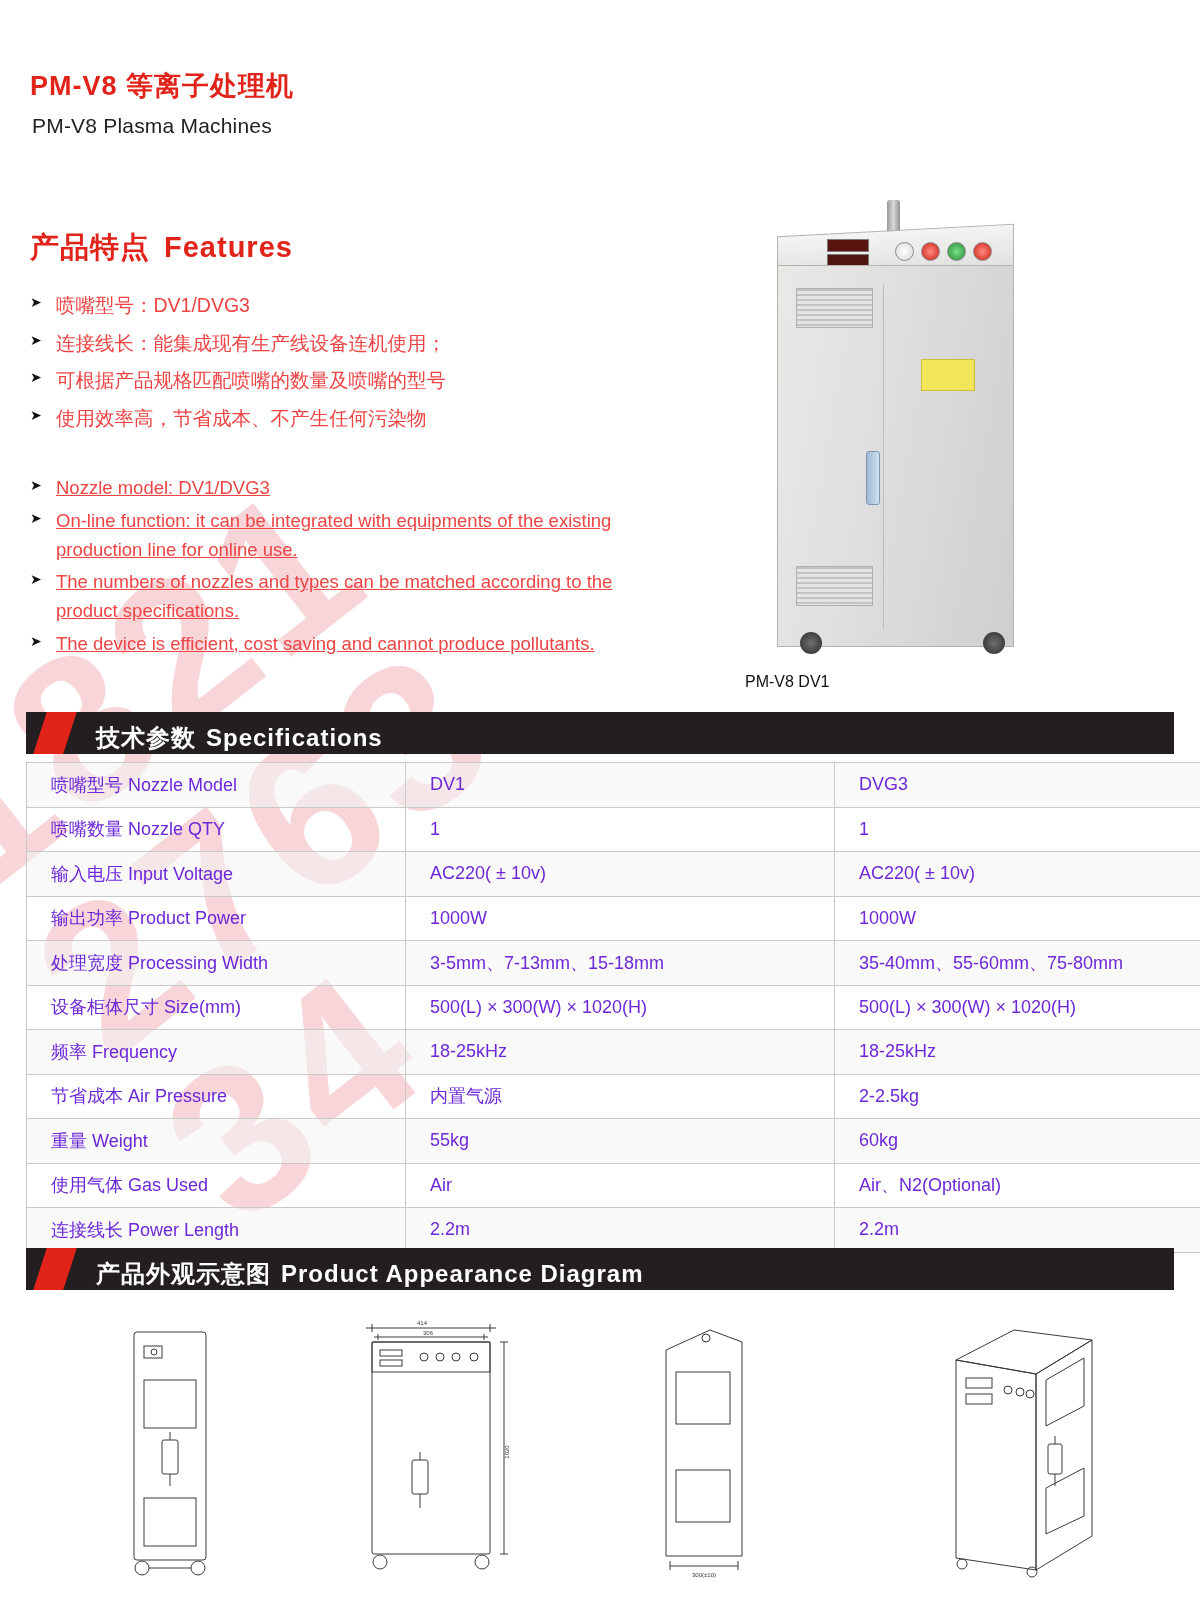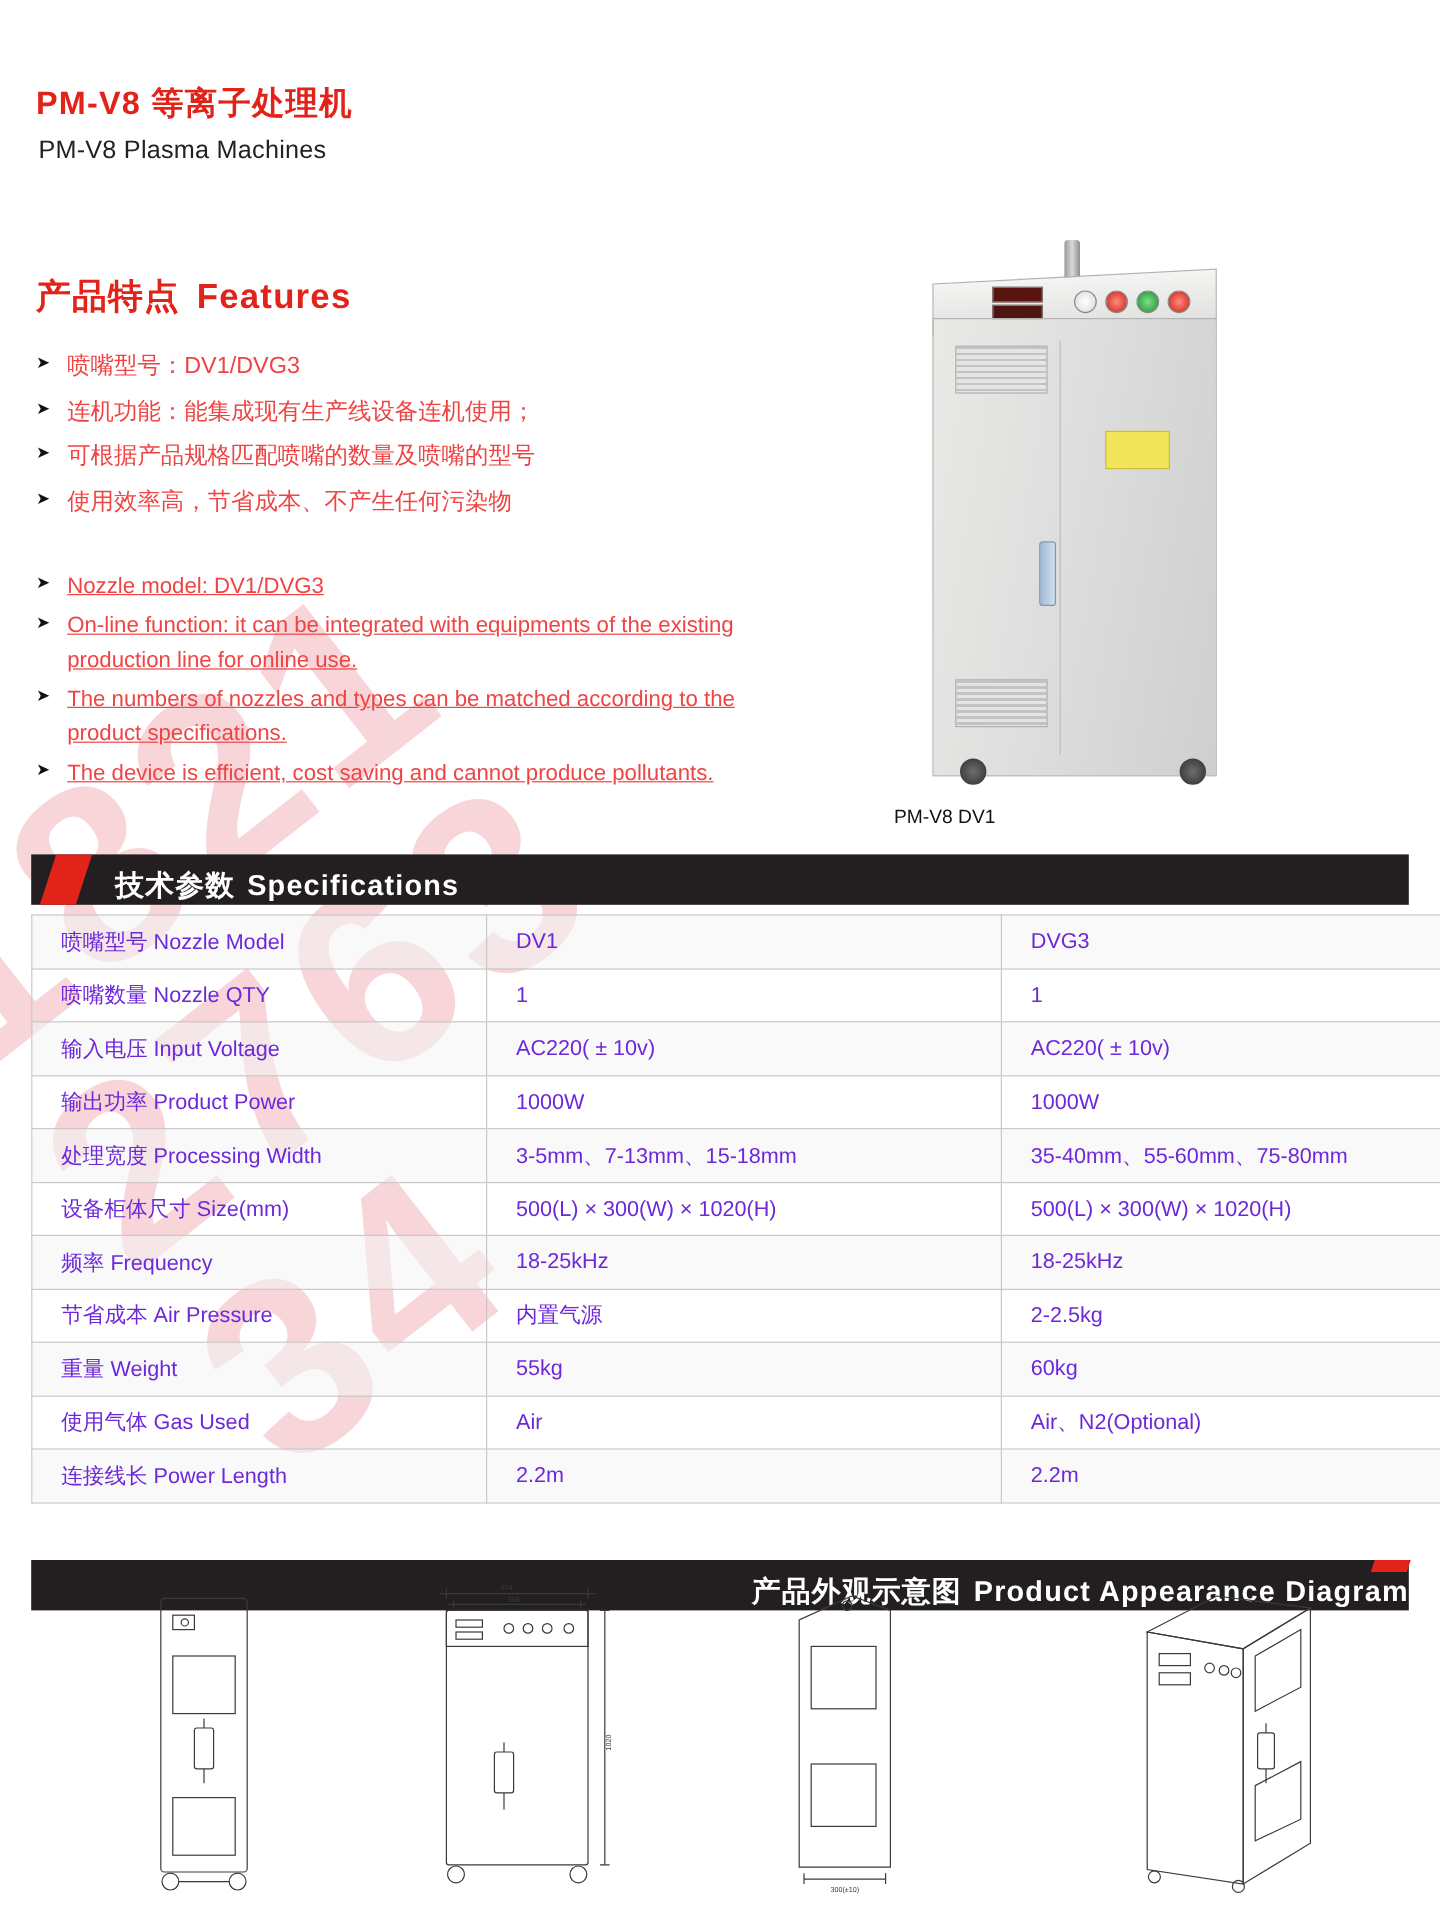--- a/index.html
+++ b/index.html
@@ -249,21 +249,21 @@
   }
   .bar .bar-text {
     color: #fff;
     font-size: 24px;
     font-weight: bold;
     margin-left: 26px;
     letter-spacing: 1px;
   }
   .bar .bar-text .en { font-weight: bold; margin-left: 10px; }
   #spec-bar { top: 712px; }
-  #diagram-bar { top: 1300px; flex-direction: column; }
+  #diagram-bar { top: 1248px; }
 
   
   .spec-table {
     position: absolute;
     left: 26px;
     top: 762px;
     width: 1148px;
     border-collapse: collapse;
     z-index: 10;
     table-layout: fixed;
@@ -310,21 +310,21 @@
     <h1 class="title-cn">PM-V8 等离子处理机</h1>
     <div class="title-en">PM-V8 Plasma Machines</div>
   </div>
 
   <div class="features">
     <div class="section-h">
       <span>产品特点</span><span class="en">Features</span>
     </div>
     <ul class="feat-list">
       <li>喷嘴型号：DV1/DVG3</li>
-      <li>连机功能：能集成现有生产线设备连机使用；</li>
+      <li>连接线长：能集成现有生产线设备连机使用；</li>
       <li>可根据产品规格匹配喷嘴的数量及喷嘴的型号</li>
       <li>使用效率高，节省成本、不产生任何污染物</li>
     </ul>
     <ul class="feat-list en-list">
       <li>Nozzle model: DV1/DVG3</li>
       <li>On-line function: it can be integrated with equipments of the existing production line for online use.</li>
       <li>The numbers of nozzles and types can be matched according to the product specifications.</li>
       <li>The device is efficient, cost saving and cannot produce pollutants.</li>
     </ul>
   </div>

